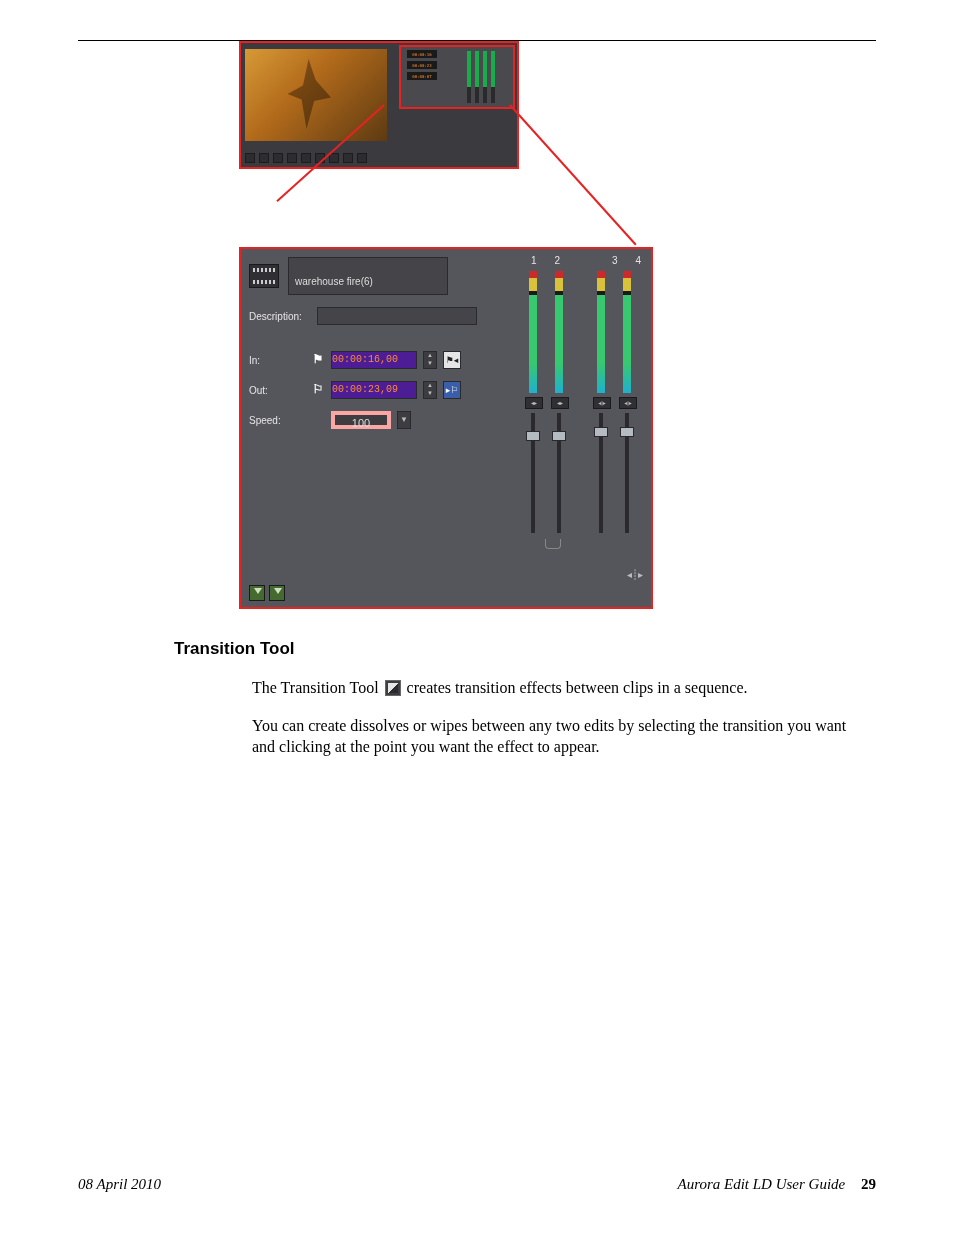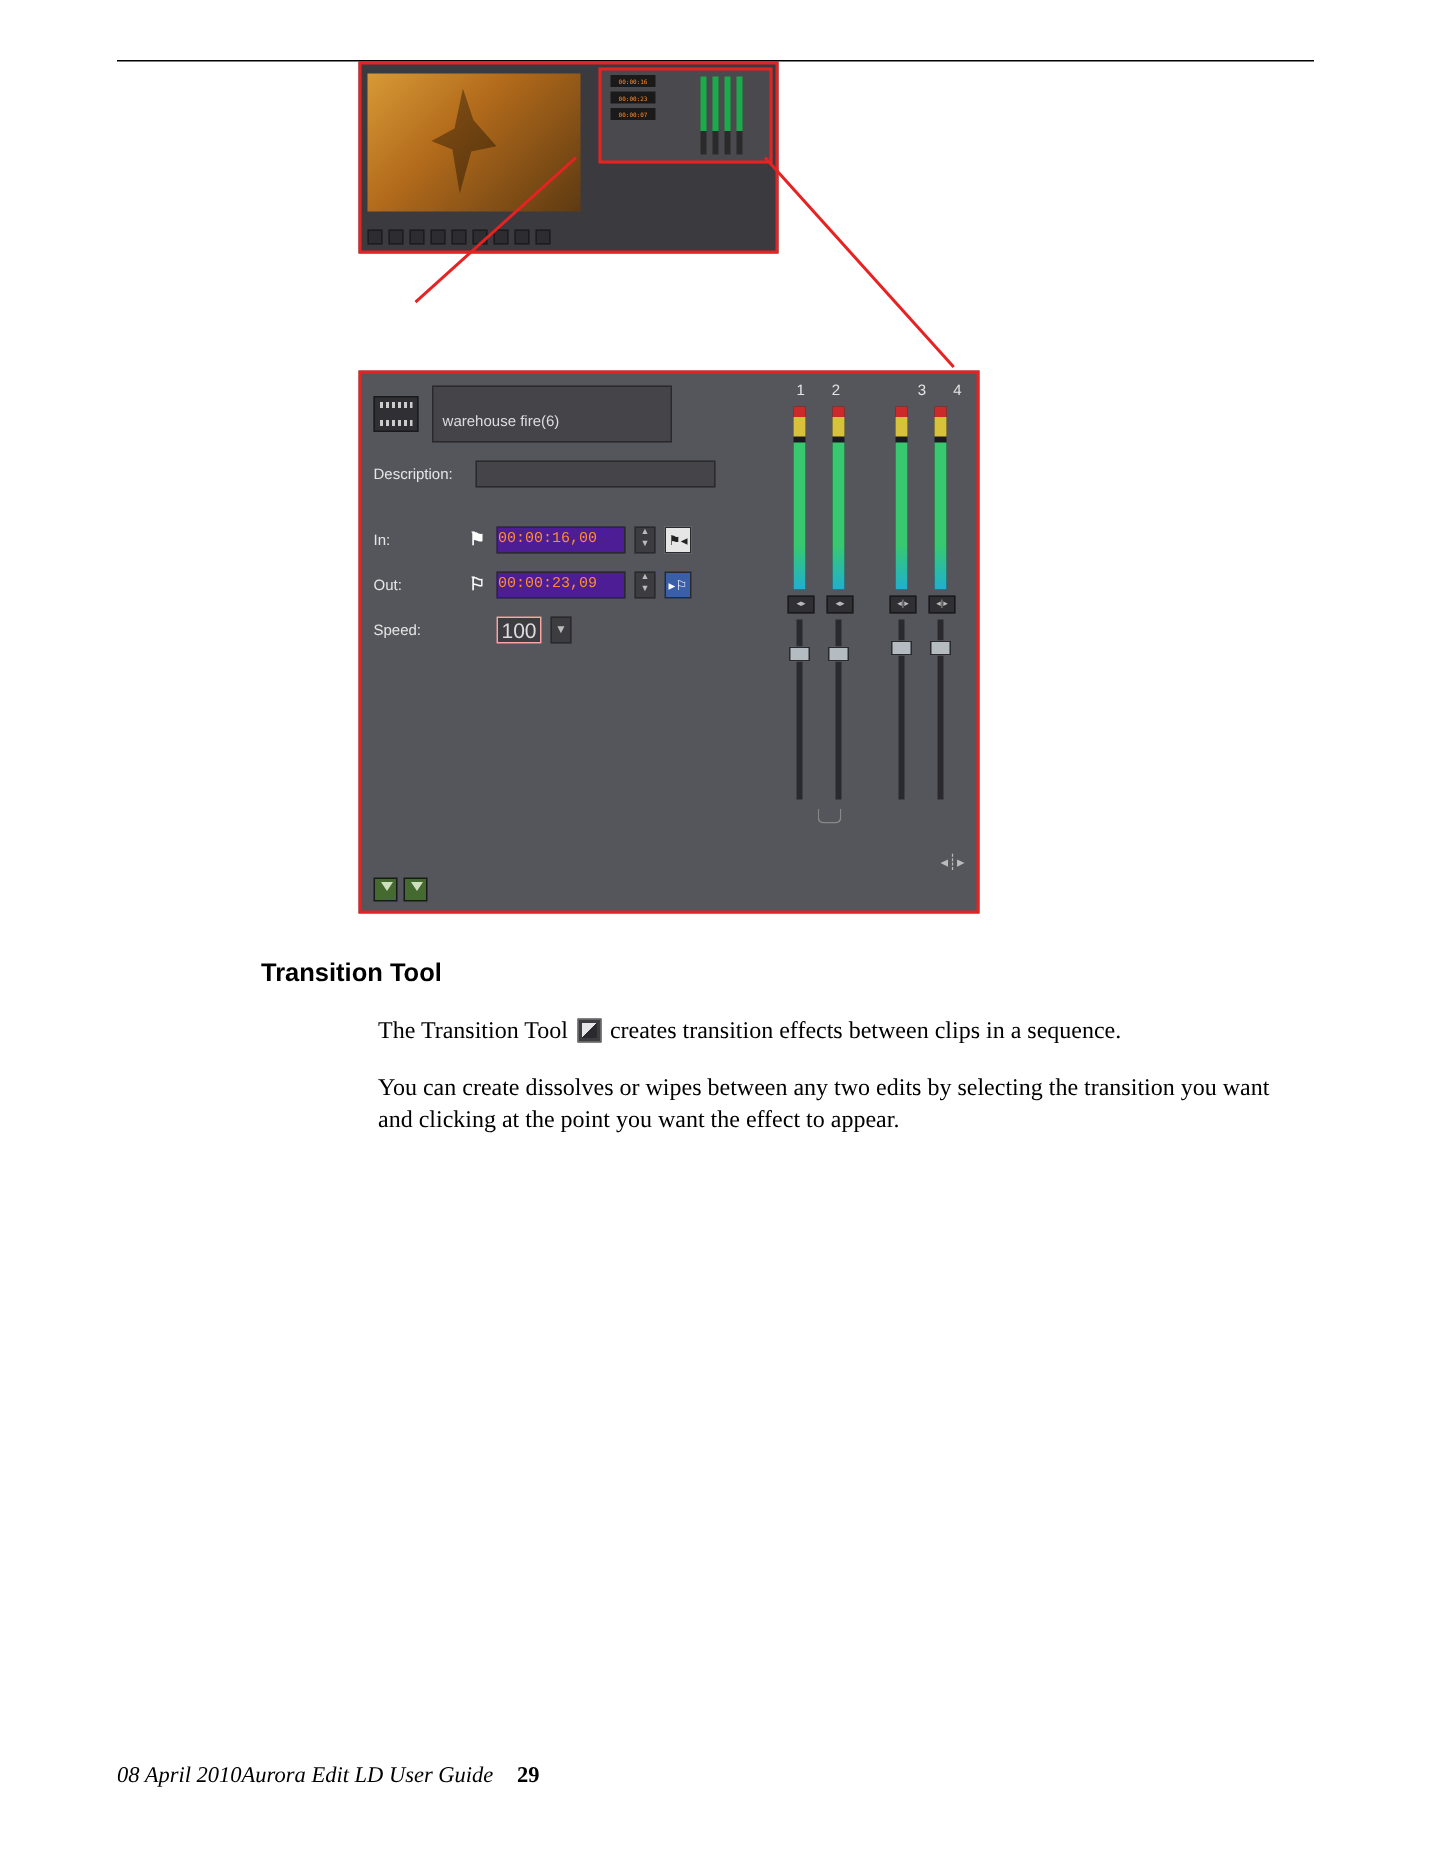--- a/index.html
+++ b/index.html
@@ -33,21 +33,21 @@
   .clip-icon::after{content:"";position:absolute;left:3px;bottom:3px;right:3px;height:4px;background:repeating-linear-gradient(90deg,#ccc 0 2px,#2f2f34 2px 4px);}
   .clipname { display:inline-block; vertical-align:middle; width:160px; height:20px; background:#444449; border:1px solid #2a2a2e; margin-left:6px; padding:18px 6px; font-size:10px; color:#ddd;}
   .formrow { margin-top:12px; display:flex; align-items:center; gap:6px; }
   .formrow .lbl { width:56px; font-size:10px; color:#e6e6e6;}
   .formrow .mark { width:14px; height:16px; color:#fff; font-size:12px; font-weight:bold; text-align:center; }
   .tcfield { width:86px; height:18px; background:#4c1d95; border:1px solid #2a2a2e; color:#ff8c2f; font-family: "Courier New", monospace; font-size:10px; text-align:left; line-height:16px; }
   .spinner { width:14px; height:18px; background:#3c3c41; border:1px solid #2a2a2e; display:flex; flex-direction:column;}
   .spinner div{flex:1;color:#bbb;font-size:6px;text-align:center;line-height:7px;}
   .actbtn { width:18px; height:18px; background:#3a5ea8; border:1px solid #2a2a2e; display:flex; align-items:center; justify-content:center; color:#fff; font-size:9px;}
   .actbtn.white{background:#e6e6e6;color:#222;}
-  .speedbox { width:30px; height:18px; background:#3c3c41; border:1px solid #fca5a5; color:#ddd; font-size:14px; text-align:center; line-height:16px;}
+  .speedbox { width:60px; height:18px; background:#3c3c41; border:4px solid #fca5a5; color:#ddd; font-size:11px; text-align:center; line-height:16px;}
   .speeddrop { width:14px; height:18px; background:#3c3c41; border:1px solid #2a2a2e; color:#bbb; font-size:8px; text-align:center; line-height:16px;}
   .descbox{width:160px;height:18px;background:#444449;border:1px solid #2a2a2e;margin-left:6px;}
   .meters-big { position:absolute; right:10px; top:6px; width:112px; height:298px; }
   .meters-big .numrow{display:flex; gap:18px; color:#e6e6e6; font-size:10px; padding-left:2px; width:52px;}
   .meters-big .numrow2{position:absolute; right:0; top:0; display:flex; gap:18px; color:#e6e6e6; font-size:10px;}
   .vu { position:absolute; top:16px; width:8px; height:122px; background:#1a1a1d; }
   .vu .fill { position:absolute; bottom:0; left:0; right:0; height:80%; background:linear-gradient(#37c870 0%, #37c870 70%, #1fb0d0 100%);}
   .vu .red{position:absolute;top:0;left:0;right:0;height:6%;background:#cc2a2a;}
   .vu .yel{position:absolute;top:6%;left:0;right:0;height:10%;background:#d9c23b;}
   .pan { position:absolute; top:142px; width:18px; height:12px; background:#2f2f34; border:1px solid #1a1a1d; color:#bbb; font-size:6px; text-align:center; line-height:10px;}
@@ -56,21 +56,21 @@
   .link-icon { position:absolute; bottom:4px; right:80px; width:16px; height:10px; border:1px solid #888; border-top:none; border-radius:0 0 4px 4px;}
   .compress-icon{position:absolute;right:6px;bottom:24px;width:20px;height:14px;color:#bbb;font-size:10px;text-align:center;}
   .import-icon{position:absolute;left:8px;bottom:6px;display:flex;gap:4px;}
   .import-icon .b{width:16px;height:16px;background:#446a2f;border:1px solid #1a1a1d;position:relative;}
   .import-icon .b::after{content:"";position:absolute;left:4px;top:2px;width:0;height:0;border-left:4px solid transparent;border-right:4px solid transparent;border-top:6px solid #cfe0c0;}
   
   .section-title { font-family: Arial, Helvetica, sans-serif; font-weight:bold; font-size:17px; margin-top:6px; margin-bottom:18px; margin-left:96px;}
   .body-text { font-size:16px; line-height:1.35; margin-left:174px; margin-right:0; margin-bottom:16px; width:600px;}
   .body-text .inline-icon { display:inline-block; width:16px; height:16px; background:#3c3c41; border:1px solid #666; vertical-align:-3px; position:relative; margin:0 2px;}
   .body-text .inline-icon::after{content:"";position:absolute;left:2px;top:2px;right:2px;bottom:2px;background:linear-gradient(135deg,#e6e6e6 0 50%, #2a2a2e 50% 100%);}
-  .footer { position:absolute; left:78px; right:78px; bottom:42px; display:flex; justify-content:flex-start; font-size:15px;}
+  .footer { position:absolute; left:78px; right:78px; bottom:42px; display:flex; justify-content:space-between; font-size:15px;}
   .footer .date{font-style:italic;}
   .footer .right{font-style:italic;}
   .footer .right .pg{font-style:normal;font-weight:bold;margin-left:12px;}
 </style>
 </head>
 <body>
 
 <div class="page">
   <div class="topline"></div>
 

